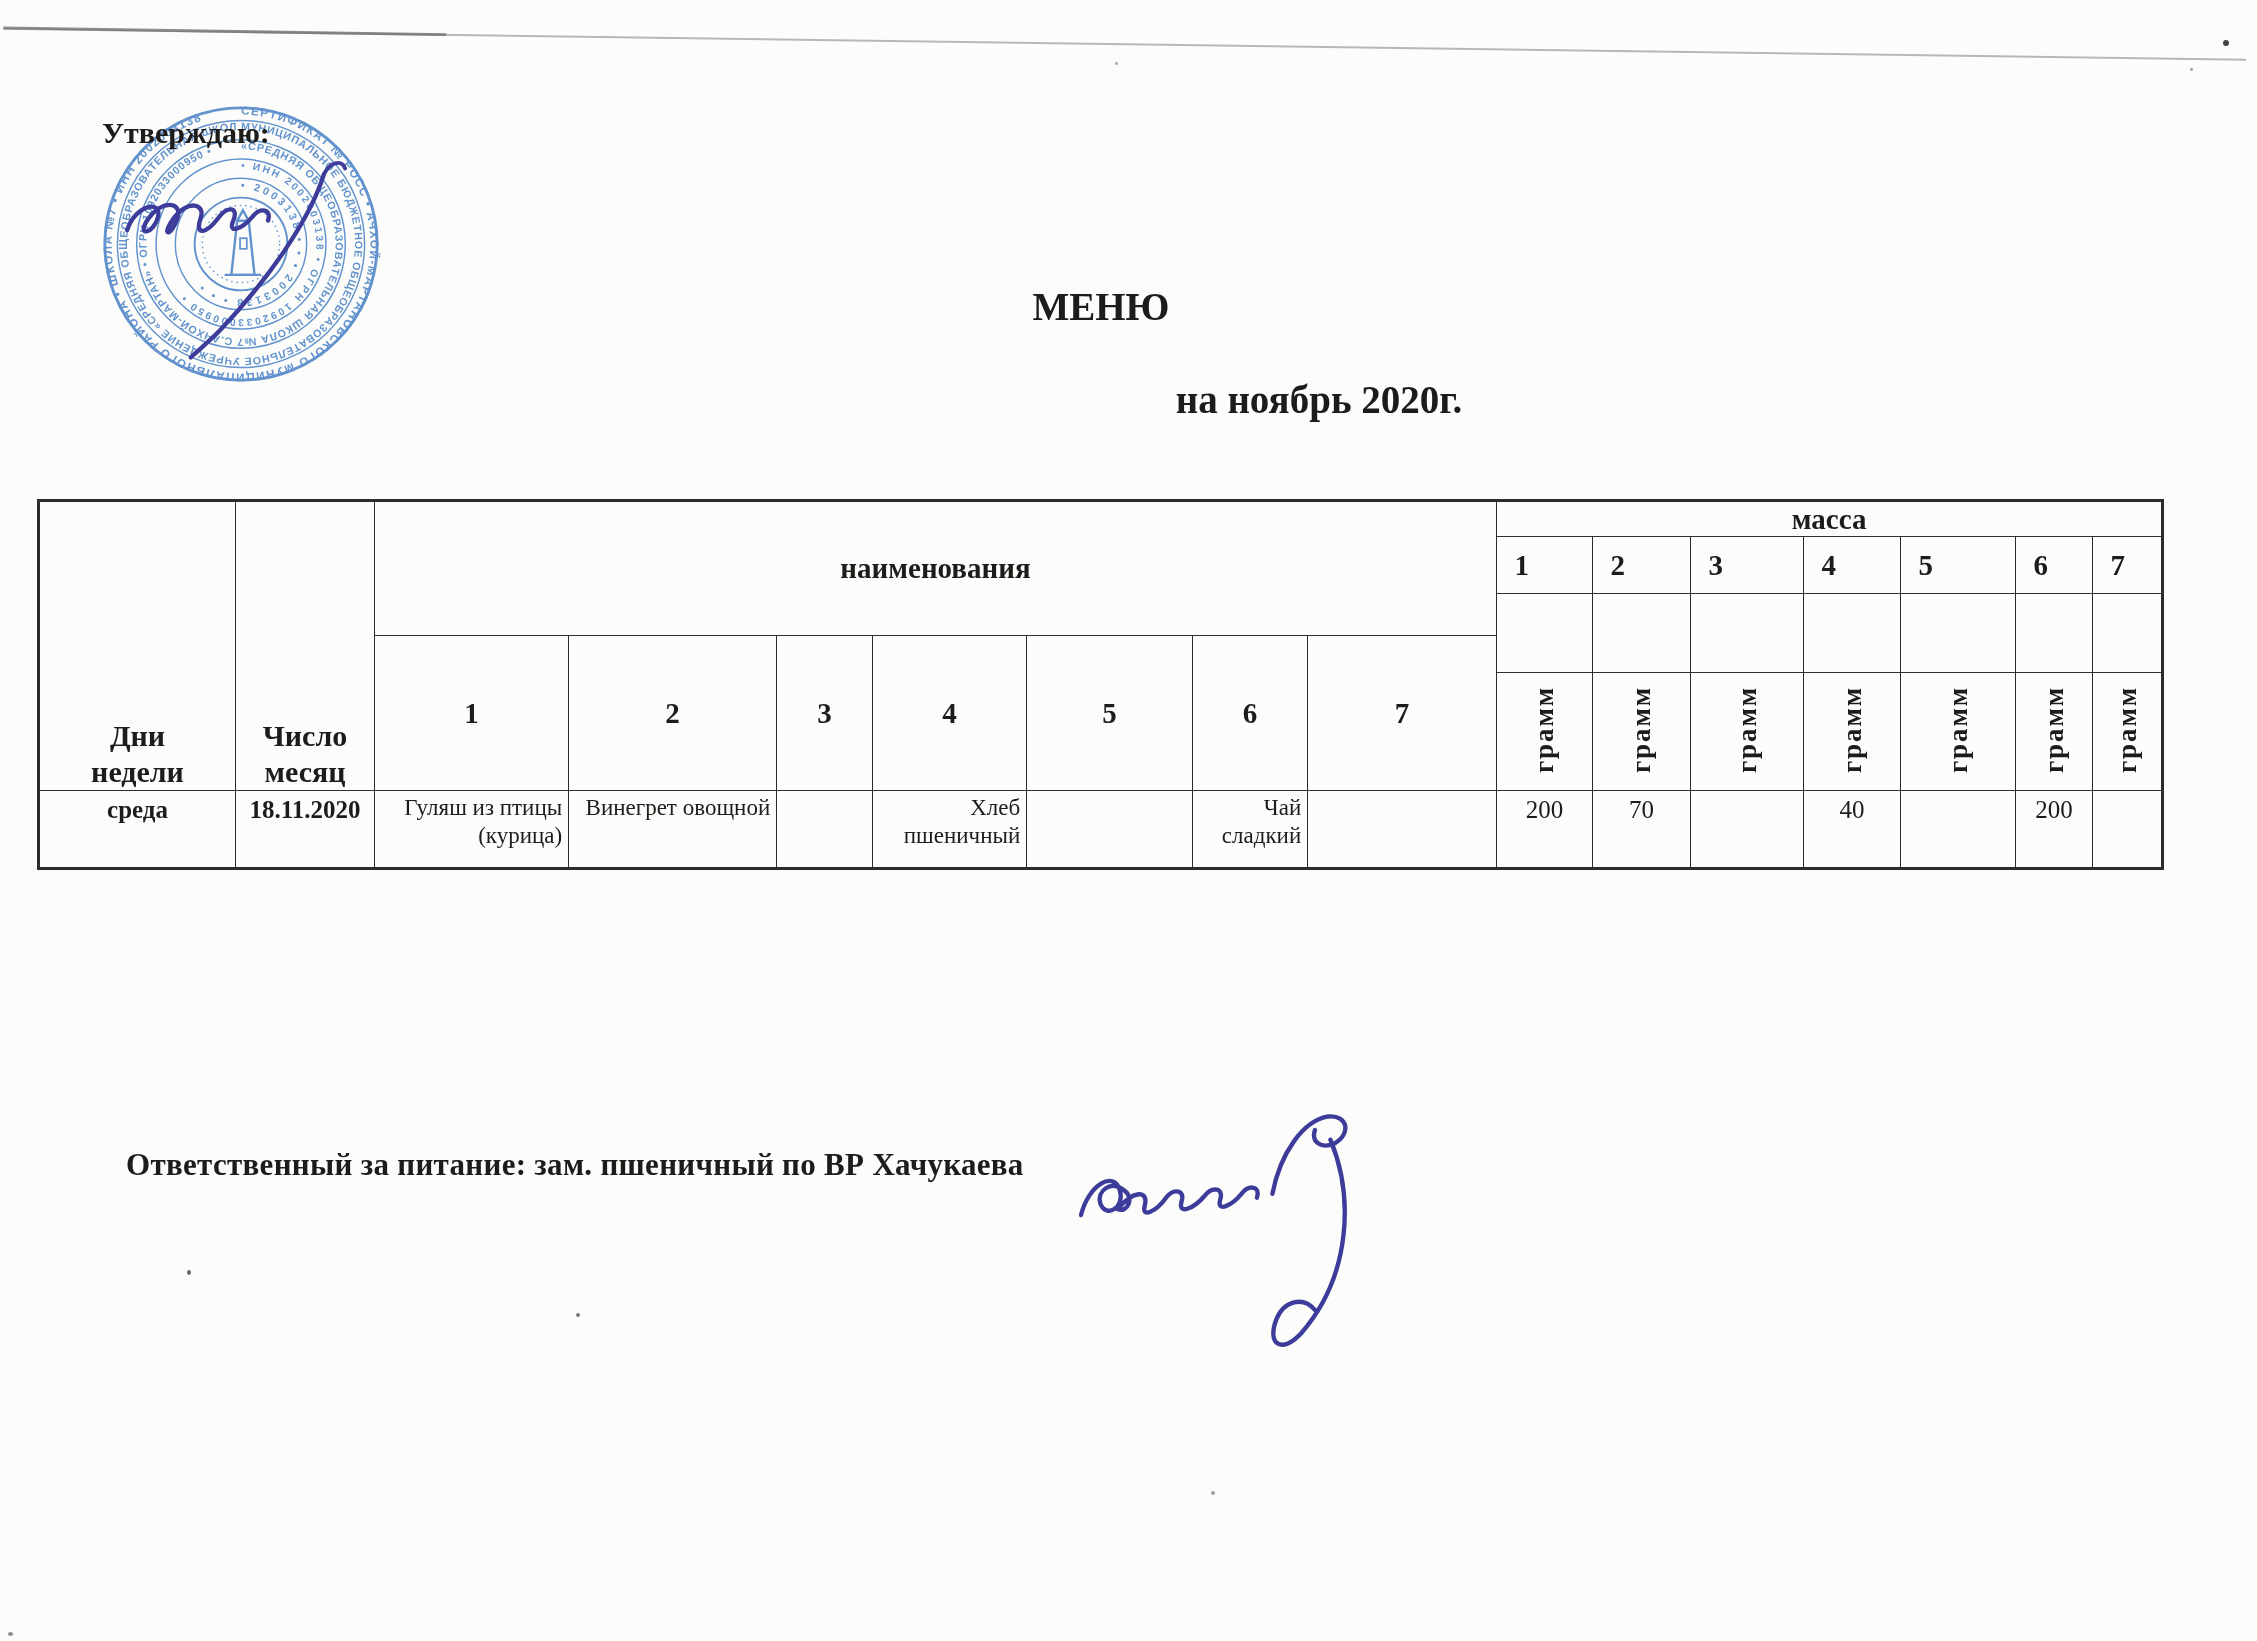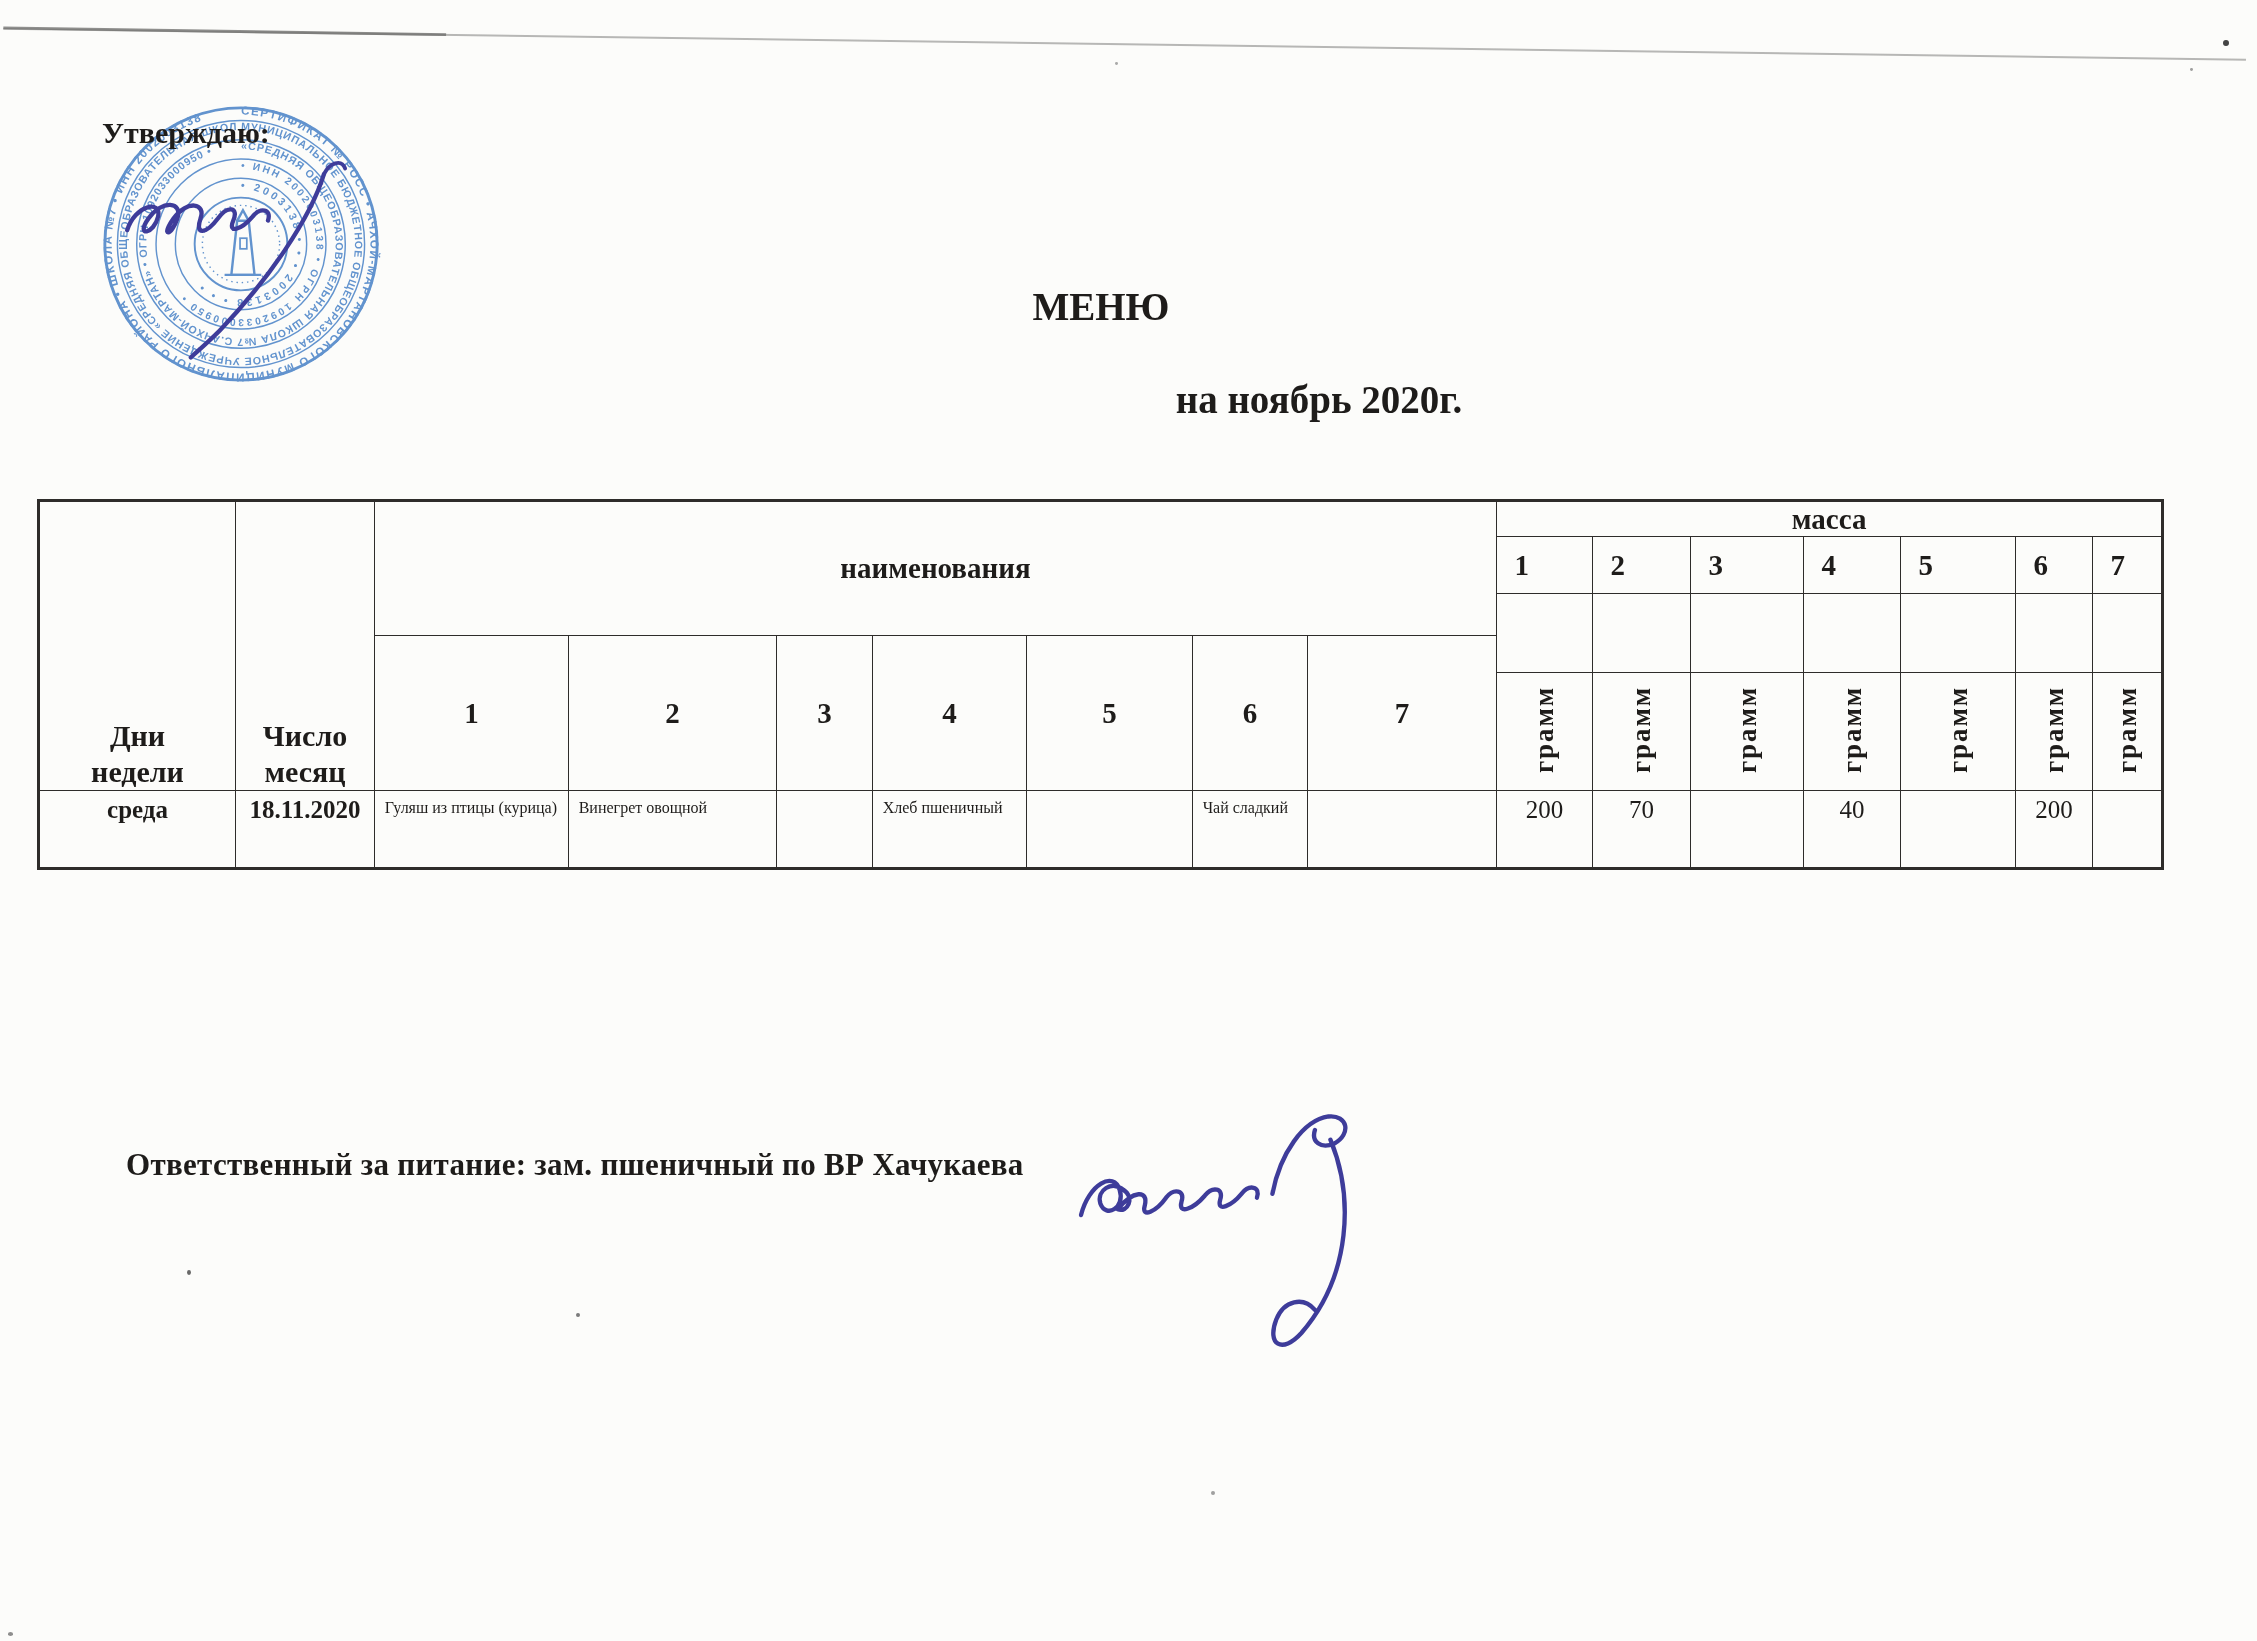--- a/index.html
+++ b/index.html
@@ -56,21 +56,21 @@
   .c-day-h span,.c-date-h span{display:inline-block; width:126px;}
   .c-names-h,.c-mass-h{text-align:center; vertical-align:middle; font-weight:bold; font-size:29px;}
   .c-num{text-align:center; vertical-align:middle; font-weight:bold; font-size:29px;}
   .c-mnum{text-align:left; vertical-align:middle; padding-left:17.4px !important; font-weight:bold; font-size:29px;}
   .c-gram{text-align:center; vertical-align:middle;}
   .c-gram span{
     writing-mode:vertical-rl; transform:rotate(180deg);
     font-weight:bold; font-size:27px; letter-spacing:1.9px; line-height:1;
   }
   .c-day-d,.c-date-d{vertical-align:top; text-align:center; font-weight:bold; font-size:25px; padding-top:4.8px !important;}
-  .c-dish{vertical-align:top; text-align:left; font-size:16px; line-height:28px; padding:2.9px 5.8px 0 9.7px !important;}
+  .c-dish{vertical-align:top; text-align:right; font-size:23px; line-height:28px; padding:2.9px 5.8px 0 9.7px !important;}
   .c-mass-d{vertical-align:top; text-align:center; font-size:25px; padding-top:4.8px !important;}
   
   .responsible{
     position:absolute; left:126px; top:1147px;
     font-size:31px; font-weight:bold; white-space:nowrap; letter-spacing:0.3px;
   }
 </style>
 </head>
 <body>
 

